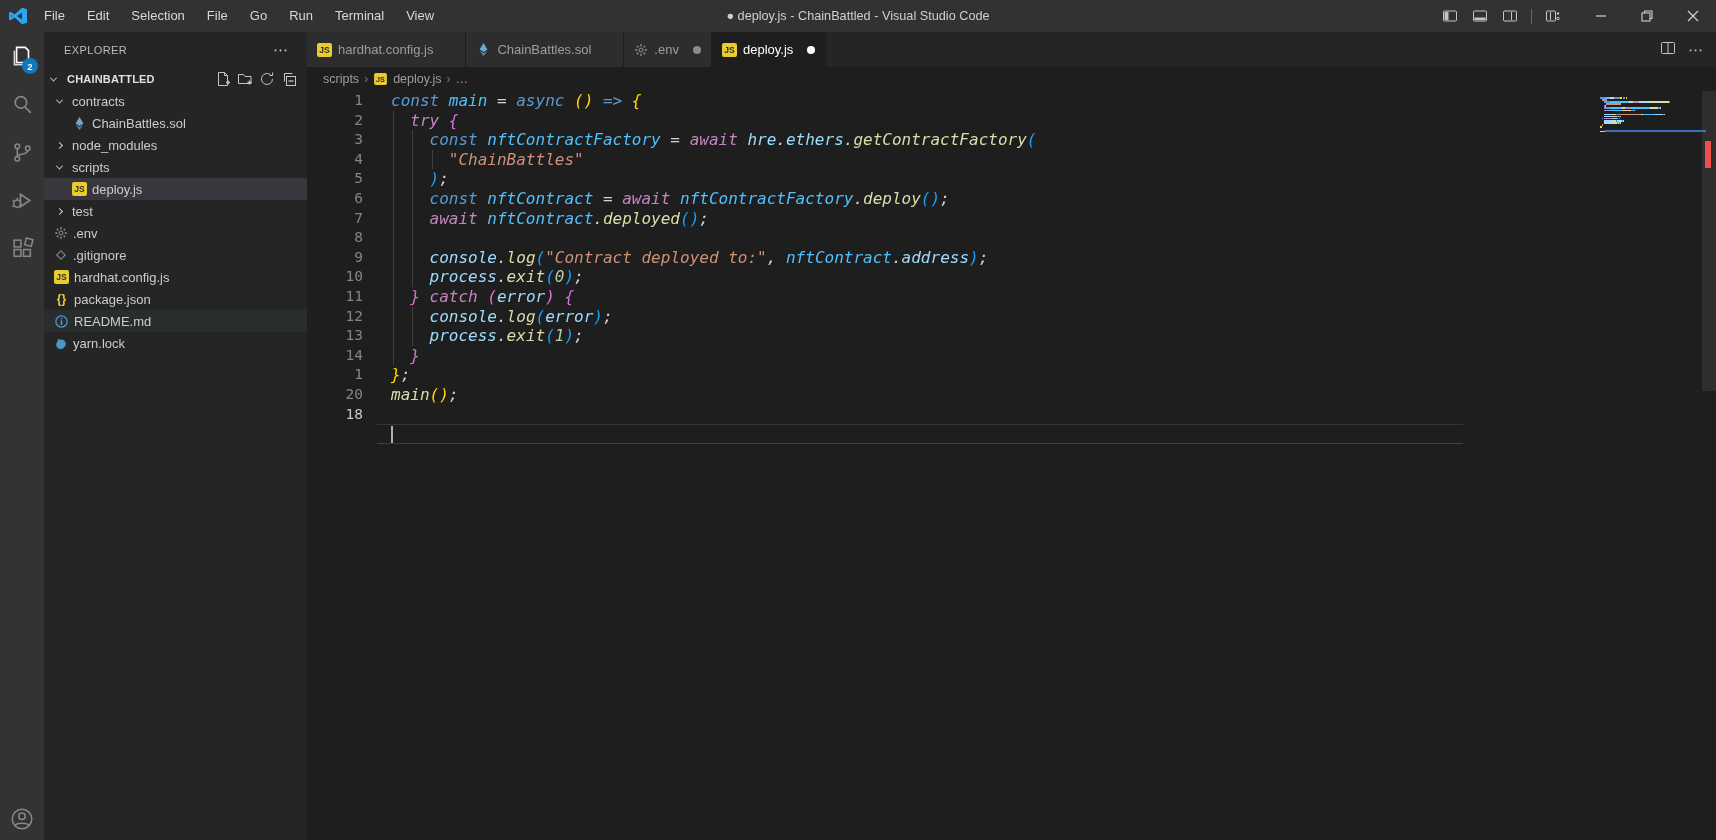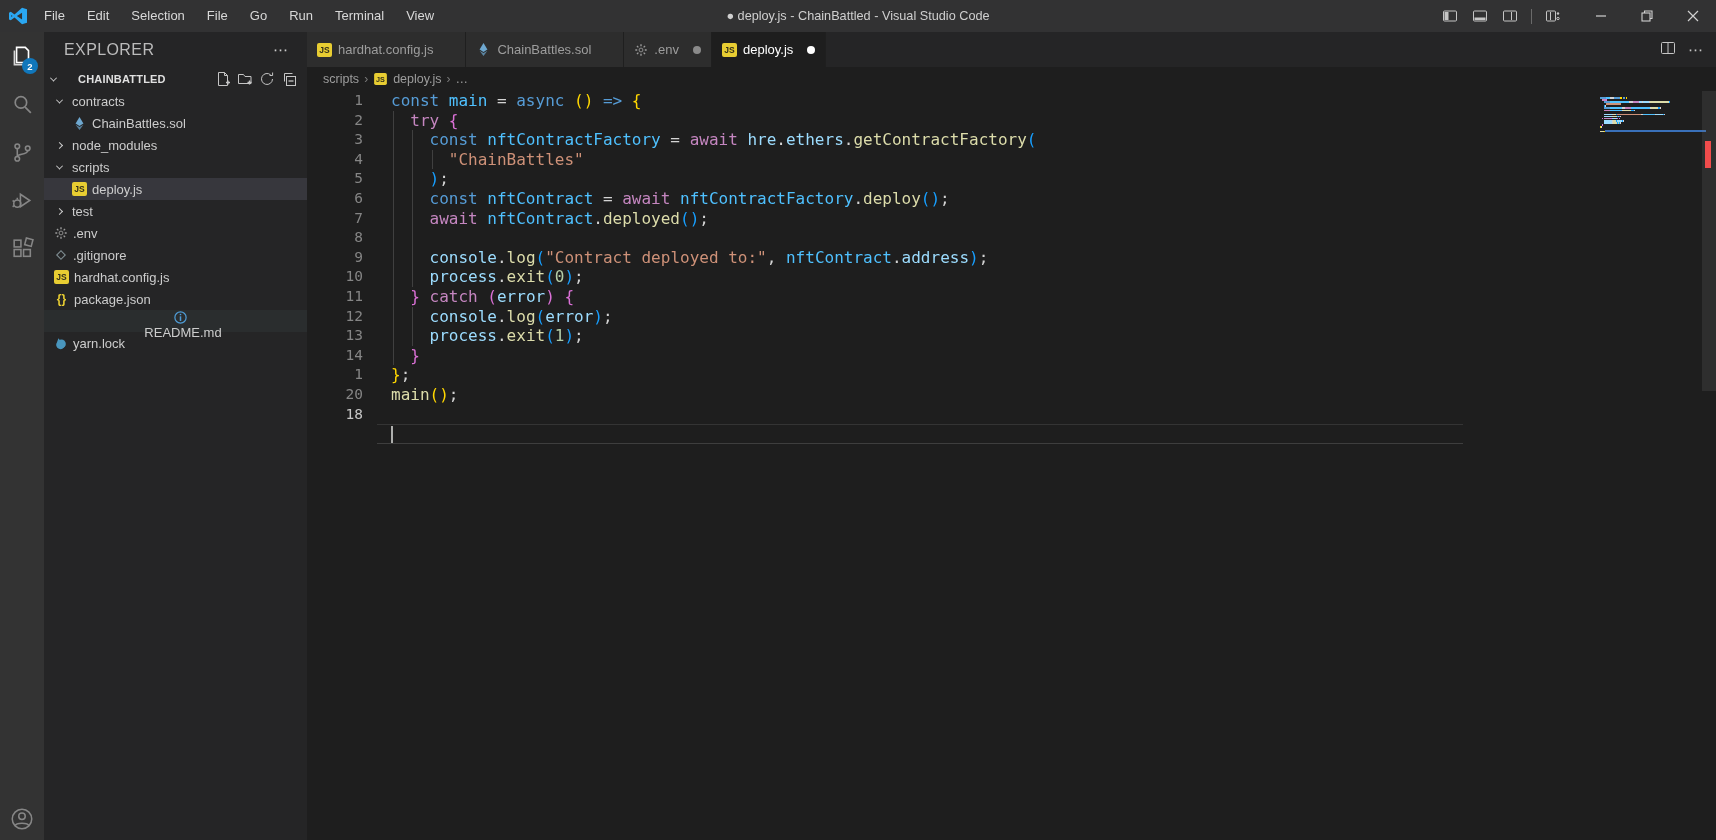--- a/index.html
+++ b/index.html
@@ -23,24 +23,24 @@
   .activitybar { width:44px; background:#333333; display:flex; flex-direction:column; align-items:center; flex:none; }
   .ab-item { width:44px; height:48px; display:flex; align-items:center; justify-content:center; color:#868686; position:relative; }
   .ab-item.active { color:#ffffff; }
   .ab-spacer { flex:1; }
   .ab-badge { position:absolute; right:6px; bottom:6px; min-width:16px; height:16px; border-radius:9px; background:#1177bb;
     color:#ffffff; font-size:9.5px; display:flex; align-items:center; justify-content:center; font-weight:bold; }
 
   
   .sidebar { width:263px; background:#252526; color:#cccccc; flex:none; font-size:13px; }
   .sb-header { height:36px; display:flex; align-items:center; padding:0 14px 0 20px; }
-  .sb-title { font-size:16px; letter-spacing:.4px; color:#bbbbbb; }
+  .sb-title { font-size:11px; letter-spacing:.4px; color:#bbbbbb; }
   .sb-more { margin-left:auto; color:#cccccc; font-size:15px; letter-spacing:1px; padding:0 4px; }
   .section-header { height:22px; display:flex; align-items:center; font-weight:bold; font-size:11px; color:#e0e0e0; padding-left:4px; }
-  .section-label { margin-left:17px; letter-spacing:.2px; }
+  .section-label { margin-left:6px; letter-spacing:.2px; }
   .section-actions { margin-left:auto; display:flex; gap:6px; padding-right:10px; color:#c5c5c5; }
   .section-actions svg { display:block; }
   .chev { display:inline-block; width:5px; height:5px; border-right:1.4px solid #cccccc; border-bottom:1.4px solid #cccccc; margin:0 5px 0 3px; }
   .chev.down { transform:rotate(45deg) translate(-1px,-1px); }
   .chev.right { transform:rotate(-45deg); }
   .tree { }
   .tree-row { height:22px; display:flex; align-items:center; cursor:default; white-space:nowrap; }
   .tree-row.selected { background:#37373d; }
   .tree-row.hovered { background:#2a2d2e; }
   .tree-label { margin-left:5px; color:#cccccc; }
@@ -61,21 +61,21 @@
   .breadcrumbs { height:24px; display:flex; align-items:center; background:#1e1e1e; color:#9d9d9d; font-size:12.5px; padding-left:16px; flex:none; }
   .crumb { display:flex; align-items:center; }
   .crumb-sep { margin:0 5px; color:#7a7a7a; font-size:12px; }
   .crumb .fi-js { transform:scale(.85); }
 
   
   .code-area { position:relative; flex:1; overflow:hidden; background:#1e1e1e; }
   .code-line { display:flex; height:19.6px; line-height:19.6px; font-family:"DejaVu Sans Mono", monospace; font-size:16px; white-space:pre; }
   .gutter { width:56px; text-align:right; color:#858585; font-size:14.5px; flex:none; }
   .code-line.cursor-line .gutter { color:#c6c6c6; }
-  .code-text { margin-left:28px; position:relative; }
+  .code-text { margin-left:28px; position:relative;font-style:italic; }
   .iguide { position:absolute; top:0; bottom:0; width:1px; background:#404040; }
   .current-line-box { position:absolute; left:70px; width:1086px; height:19.6px; border-top:1px solid #343434; border-bottom:1px solid #3e3e3e; pointer-events:none; }
   .cursor-caret { position:absolute; width:1.5px; height:17px; background:#aeafad; }
 
   
   .minimap { position:absolute; top:6px; right:16px; width:100px; }
   .mm-row { height:1.5px; margin-bottom:0.6px; display:flex; }
   .mm-tok { height:1.5px; flex:none; }
   .mm-cursorline { position:absolute; top:39px; right:10px; width:101px; height:1.5px; background:#3970b9; }
   .scrollbar { position:absolute; top:0; right:0; width:14px; height:808px; }
@@ -283,21 +283,21 @@
           <span class="tree-label">.gitignore</span>
         </div>
         <div class="tree-row" style="padding-left: 10px;">
           <span class="fi fi-js">JS</span>
           <span class="tree-label">hardhat.config.js</span>
         </div>
         <div class="tree-row" style="padding-left: 10px;">
           <span class="fi fi-braces">{}</span>
           <span class="tree-label">package.json</span>
         </div>
-        <div class="tree-row hovered" style="padding-left: 10px; flex-direction: column;">
+        <div class="tree-row hovered" style="padding-left: 10px;">
           <span class="fi">
             <svg width="15" height="15" viewBox="0 0 16 16">
               <circle cx="8" cy="8" r="6" fill="none" stroke="#4f9cd6" stroke-width="1.3"></circle>
               <circle cx="8" cy="4.8" r="0.9" fill="#4f9cd6"></circle>
               <rect x="7.2" y="6.7" width="1.6" height="5" fill="#4f9cd6"></rect>
             </svg>
           </span>
           <span class="tree-label">README.md</span>
         </div>
         <div class="tree-row" style="padding-left: 10px;">

